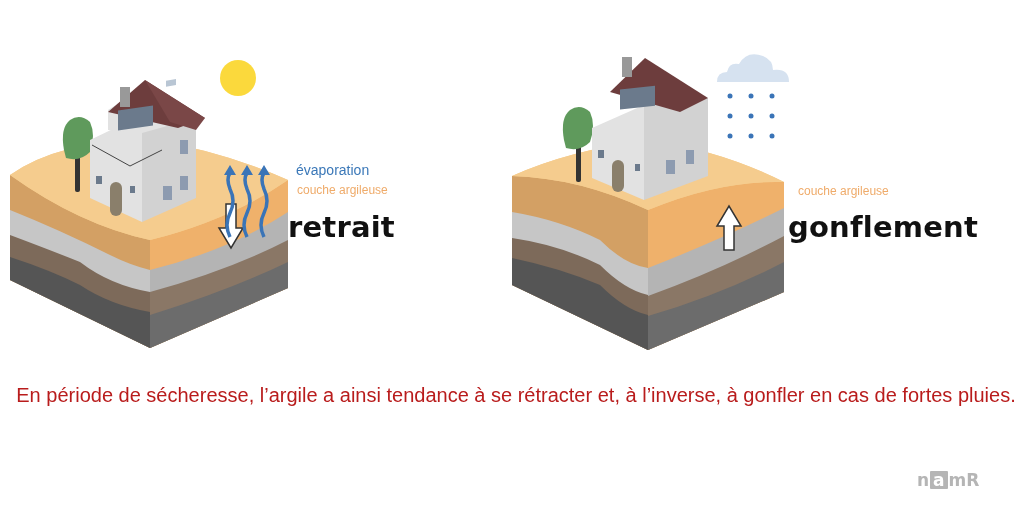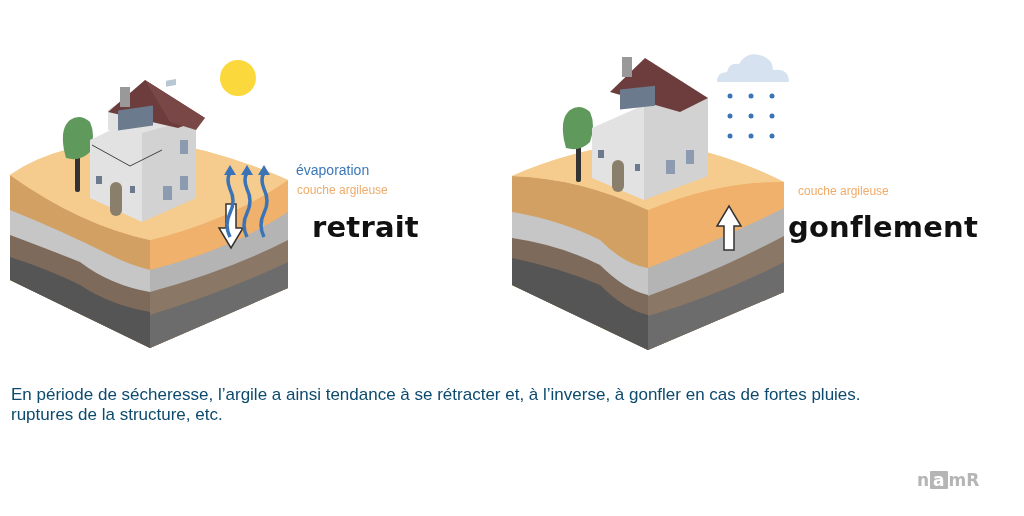--- a/index.html
+++ b/index.html
@@ -2,21 +2,21 @@
 <html><head>
 <meta charset="utf-8">
 <style>
   html, body { margin:0; padding:0; background:#ffffff; }
   body { width:1024px; height:516px; position:relative; overflow:hidden; font-family:"Liberation Sans", sans-serif; }
   .scene { position:absolute; }
   .label { position:absolute; white-space:nowrap; }
   .evap { color:#3b78b8; font-size:14px; }
   .clay { color:#efab6a; font-size:12px; }
   .big { color:#111; font-family:"DejaVu Sans", sans-serif; font-weight:bold; font-size:29px; letter-spacing:0.2px; }
-  .caption { position:absolute; left:11px; top:385px; width:1010px; color:#0c4a6e; font-size:17px; line-height:20px; }
+  .caption { position:absolute; left:11px; top:385px; width:1010px; color:#b91c1c; font-size:20px; line-height:20px;text-align:center; }
   .caption div { white-space:nowrap; }
   .logo { position:absolute; left:917px; top:470px; display:flex; align-items:center; gap:1px; color:#b5b5b5; font-family:"DejaVu Sans", sans-serif; font-weight:bold; font-size:17px; }
   .logo .box { background:#b5b5b5; color:#fff; padding:0 3px; line-height:18px; border-radius:1px; }
 </style>
 </head>
 <body>
 
 <div class="scene" style="left:0;top:50px;width:300px;height:310px;">
   <svg width="300" height="310" viewBox="0 50 300 310">
 
@@ -65,21 +65,21 @@
     <g fill="#3a74b7">
       <path d="M2 10 L8 0 L14 10 Z"></path>
         <path d="M19 10 L25 0 L31 10 Z"></path>
         <path d="M36 10 L42 0 L48 10 Z"></path>
     </g>
   </svg>
 </div>
 
 <span class="label evap" style="left:296px;top:136px;margin-top:26px;">évaporation</span>
 <span class="label clay" style="left:297px;top:183px;">couche argileuse</span>
-<span class="label big" style="left:312px;top:210px;">retrait</span>
+<span class="label big" style="left:288px;top:210px;">retrait</span>
 
 <div class="scene" style="left:500px;top:40px;width:300px;height:320px;">
   <svg width="300" height="320" viewBox="0 40 300 320">
     <path d="M12 176 L12 285 L148 350 L284 292 L284 182 Q220 150 148 140 Q70 150 12 176 Z" fill="#f5cc8e"></path>
     <path d="M12 176 Q80 178 148 210 L148 350 L12 285 Z" fill="#d3a064"></path>
     <path d="M12 212 Q60 220 100 240 Q125 265 148 268 L148 350 L12 285 Z" fill="#c6c6c6"></path>
     <path d="M12 238 Q60 245 100 265 Q125 290 148 295 L148 350 L12 285 Z" fill="#7d6a5a"></path>
     <path d="M12 258 Q60 268 100 285 Q125 310 148 315 L148 350 L12 285 Z" fill="#555555"></path>
     <path d="M148 210 Q220 180 284 182 L284 292 L148 350 Z" fill="#efb16b"></path>
     <path d="M148 268 Q220 240 284 208 L284 292 L148 350 Z" fill="#b4b4b4"></path>
@@ -115,20 +115,19 @@
         <circle cx="57" cy="86" r="2.5"></circle>
     </g>
   </svg>
 </div>
 
 <span class="label clay" style="left:798px;top:184px;">couche argileuse</span>
 <span class="label big" style="left:788px;top:210px;">gonflement</span>
 
 <div class="caption">
   <div>En période de sécheresse, l’argile a ainsi tendance à se rétracter et, à l’inverse, à gonfler en cas de fortes pluies.</div>
-  <div>ruptures de la structure, etc.</div>
 </div>
 
 <div class="logo">
   <span>n</span>
   <span class="box">a</span>
   <span>mR</span>
 </div>
 
 </body></html>

